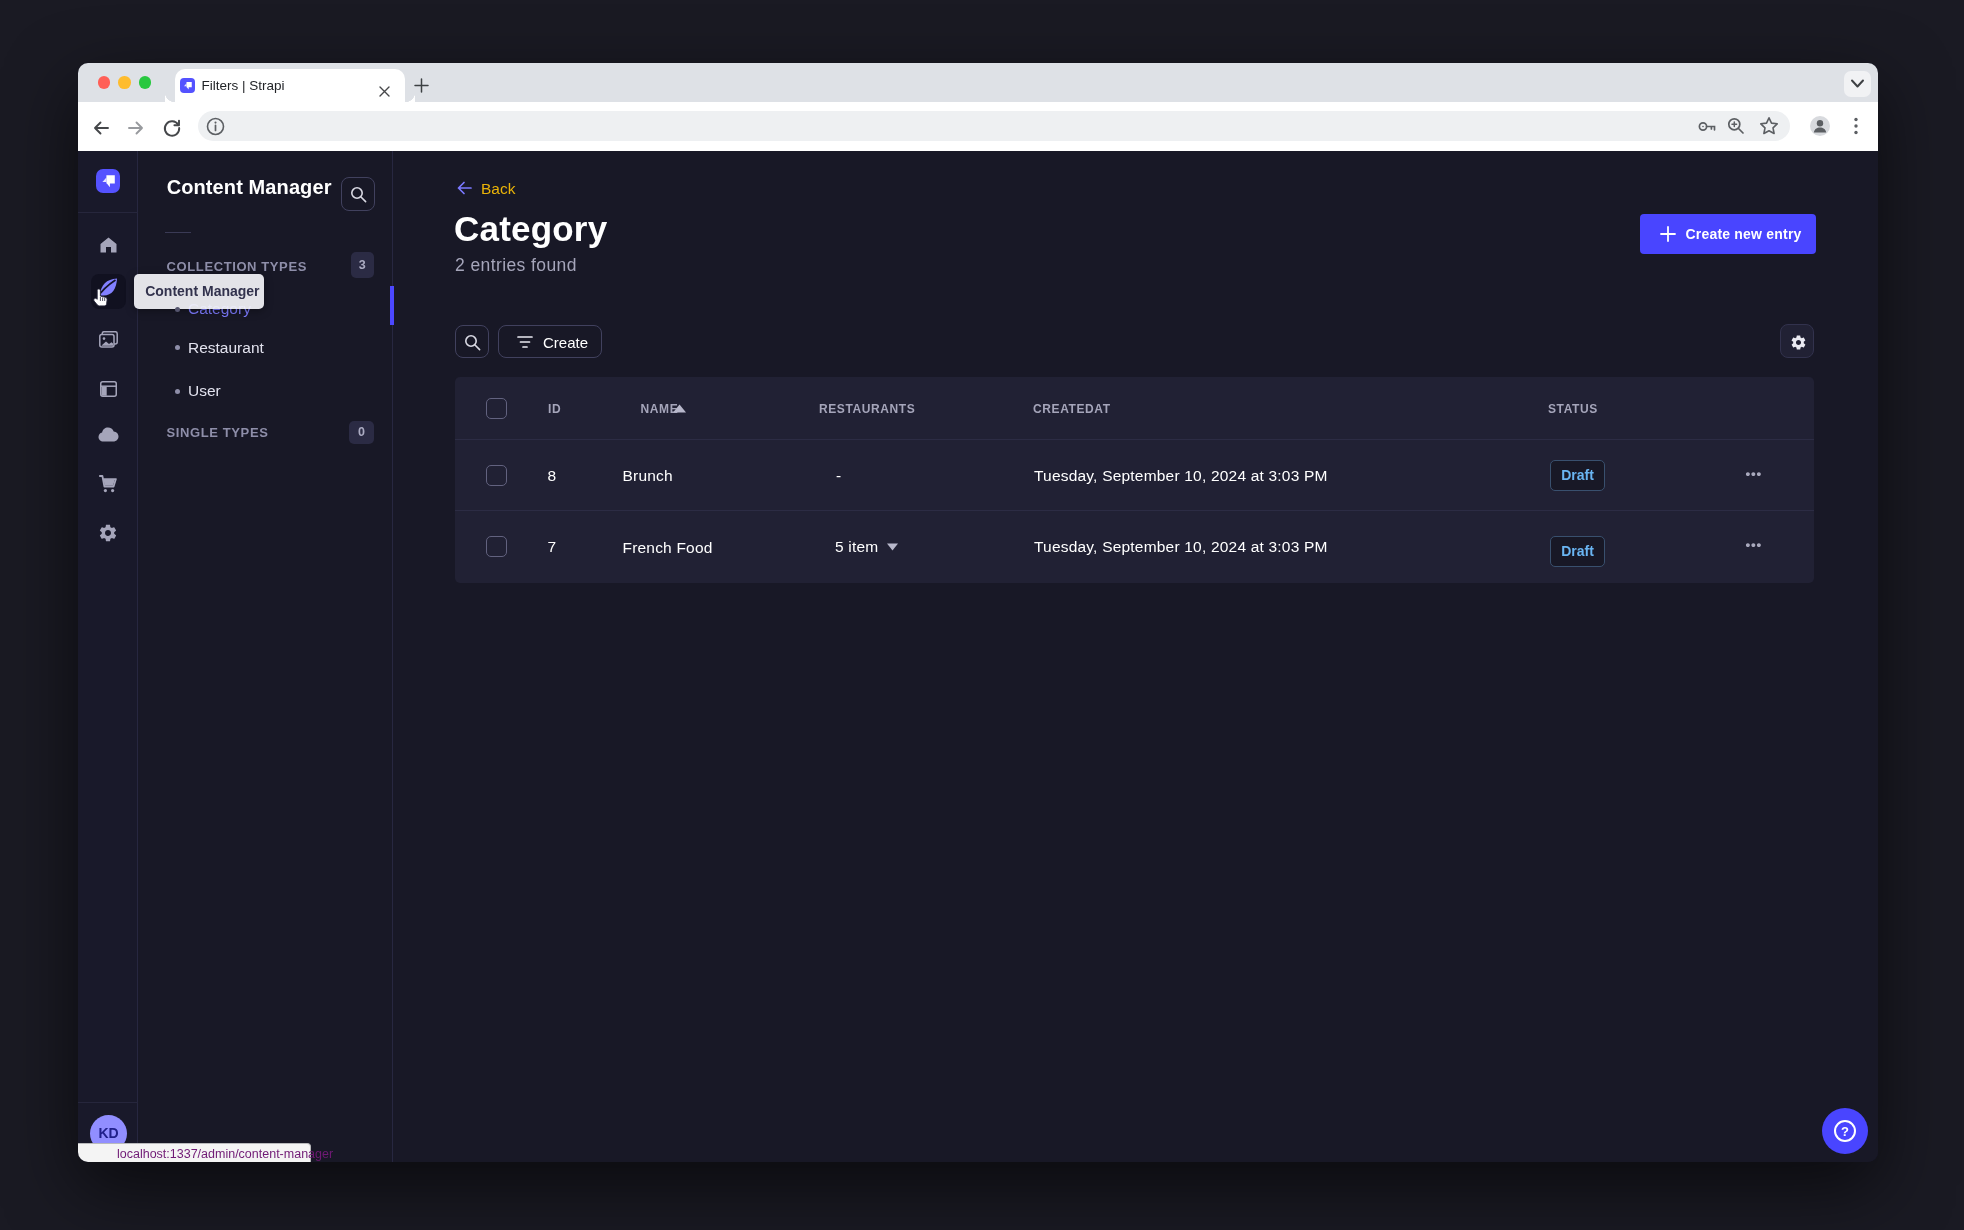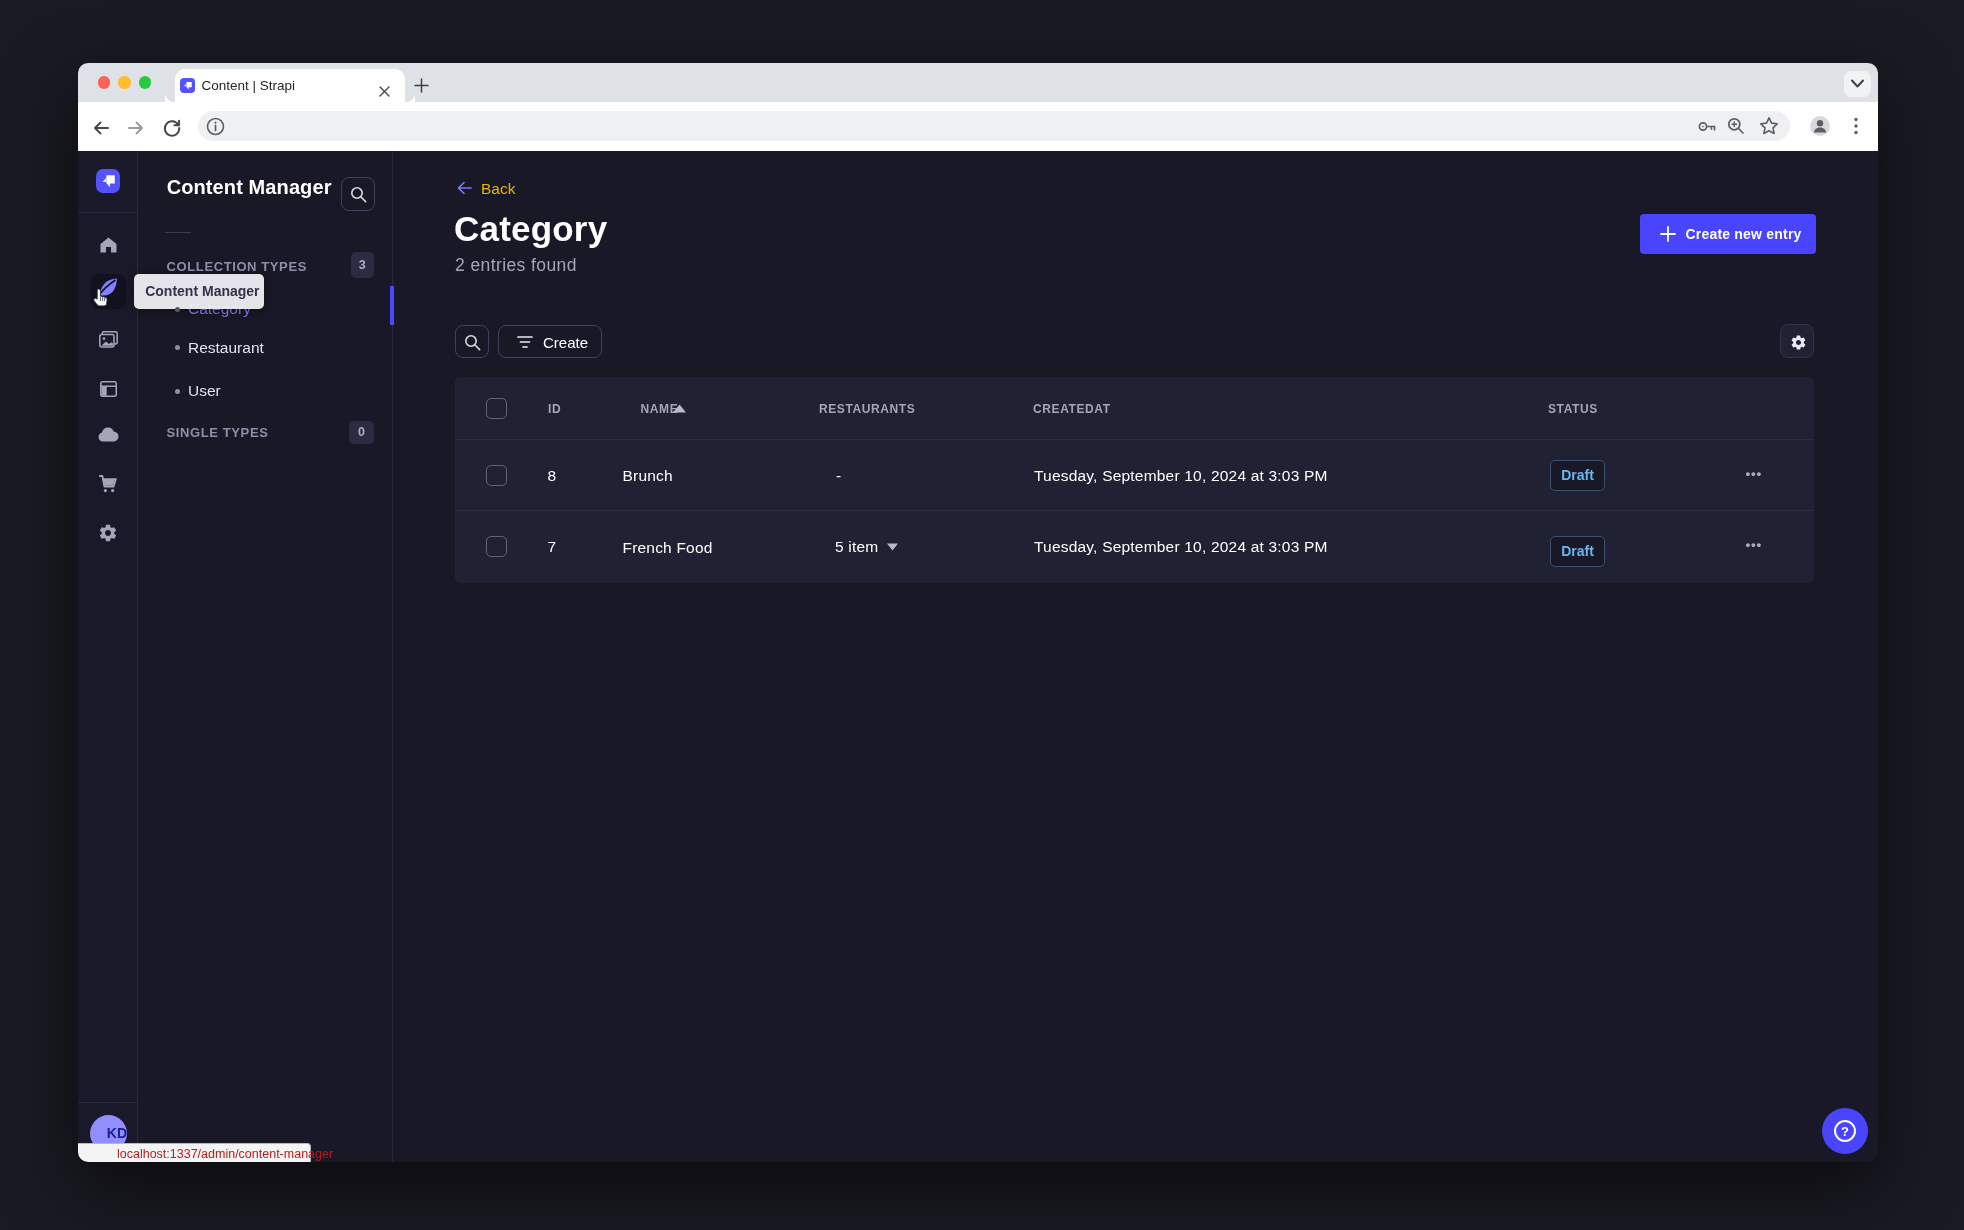--- a/index.html
+++ b/index.html
@@ -54,40 +54,40 @@
 .draft { position:absolute; left:1095.5px; width:55px; height:31px; border:1px solid #39506e; border-radius:5px;
   background:#181826; color:#6ab5f2; font-size:14px; font-weight:700; text-align:center; line-height:29px; }
 .dots { position:absolute; left:1291px; color:#a9a9bd; letter-spacing:0.8px; font-size:13.5px; font-weight:700; }
 
 #cmtooltip { position:absolute; left:-4.3px; top:122.5px; width:130px; height:35px; background:rgba(243,243,247,0.93);
   border-radius:5px; box-shadow:0 2px 8px rgba(0,0,0,.35); z-index:30; }
 #cmtooltip span { position:absolute; left:11.5px; top:9.5px; font-size:14px; font-weight:700; color:#32324d; white-space:nowrap; }
 
 #statusbubble { position:absolute; left:0px; top:1080px; width:233px; height:19px; background:#f4f4f4;
   border-top:1px solid #b9babc; border-right:1px solid #b9babc; border-radius:0 4px 0 0; z-index:40; }
-#statusbubble span { position:absolute; left:11px; top:2.5px; font-size:12.5px; color:#b91c1c; white-space:nowrap;padding-left:28px; }
+#statusbubble span { position:absolute; left:11px; top:2.5px; font-size:12.5px; color:#701a75; white-space:nowrap;padding-left:28px; }
 #helpbtn { position:absolute; left:1744px; top:1044.5px; width:46px; height:46px; border-radius:50%; background:#4945ff; }
 #bluethumb { position:absolute; left:311.5px; top:135px; width:4px; height:39px; background:#4c48ff; z-index:5; }
 </style>
 </head>
 <body>
 <div id="window">
 
   <div id="tabstrip">
     <div class="light" style="left:19.5px; background:#ff5f57;"></div>
     <div class="light" style="left:40px;  background:#febc2e;"></div>
     <div class="light" style="left:60.5px;background:#28c840;"></div>
     <div id="tab">
       <div id="favicon">
           <svg class="abs" style="left:0;top:0" width="15" height="15" viewBox="0 0 24 24">
             <path d="M10.4 6.2 H18.8 V14.6 H13.9 V18.3 L10.9 14.6 H10.4 Z" fill="#fff"></path>
             <path d="M10.4 8.4 V13 H6.4 Z" fill="#ffffff" opacity="0.85"></path>
           </svg>
         </div>
-      <div id="tabtitle">Content | Strapi</div>
+      <div id="tabtitle">Filters | Strapi</div>
       <svg class="abs" style="left:204px;top:17px" width="11" height="11" viewBox="0 0 11 11">
         <path d="M1 1 L10 10 M10 1 L1 10" stroke="#47484a" stroke-width="1.4" stroke-linecap="round"></path>
       </svg>
     </div>
     <svg class="abs" style="left:336px;top:15px" width="15" height="15" viewBox="0 0 15 15">
       <path d="M7.5 1 V14 M1 7.5 H14" stroke="#3c4043" stroke-width="1.5" stroke-linecap="round"></path>
     </svg>
     <div class="abs" style="left:1766px;top:8px;width:27px;height:26px;border-radius:7px;background:#f1f2f4;"></div>
     <svg class="abs" style="left:1772px;top:15px" width="15" height="12" viewBox="0 0 15 12">
       <path d="M2 2.5 L7.5 8.5 L13 2.5" stroke="#3e4144" stroke-width="2" fill="none" stroke-linecap="round" stroke-linejoin="round"></path>
@@ -185,21 +185,21 @@
         <path d="M4.6 5 H15.7 L14 10.8 H5.7 Z" fill="#a5a5ba"></path>
         <circle cx="6.4" cy="15.6" r="1.6" fill="#a5a5ba"></circle>
         <circle cx="13.6" cy="15.6" r="1.6" fill="#a5a5ba"></circle>
       </svg>
 
       <svg class="abs" style="left:20px;top:371.5px" width="20" height="20" viewBox="0 0 24 24">
         <path d="M19.4 13 c0.04-.32.06-.66.06-1s-.02-.68-.07-1l2.1-1.65c.19-.15.24-.42.12-.64l-2-3.46c-.12-.22-.39-.3-.61-.22l-2.49 1c-.52-.4-1.08-.73-1.69-.98l-.38-2.65C14.46 2.18 14.25 2 14 2h-4c-.25 0-.46.18-.49.42l-.38 2.65c-.61.25-1.17.59-1.69.98l-2.49-1c-.23-.09-.49 0-.61.22l-2 3.46c-.13.22-.07.49.12.64L4.57 11c-.05.32-.07.66-.07 1s.02.68.07 1l-2.11 1.65c-.19.15-.24.42-.12.64l2 3.46c.12.22.39.3.61.22l2.49-1c.52.4 1.08.73 1.69.98l.38 2.65c.03.24.24.42.49.42h4c.25 0 .46-.18.49-.42l.38-2.65c.61-.25 1.17-.59 1.69-.98l2.49 1c.23.09.49 0 .61-.22l2-3.46c.12-.22.07-.49-.12-.64L19.4 13zM12 15.6 c-2 0-3.6-1.6-3.6-3.6s1.6-3.6 3.6-3.6 3.6 1.6 3.6 3.6-1.6 3.6-3.6 3.6z" fill="#a5a5ba"></path>
       </svg>
       <div class="abs" style="left:0px;top:951px;width:60px;height:1px;background:#26263c;"></div>
 
-      <div class="abs" style="left:12px;top:964px;width:37px;height:37px;border-radius:50%;background:#918eff;color:#20208a;font-size:14px;font-weight:700;text-align:right;line-height:37px;">KD</div>
+      <div class="abs" style="left:12px;top:964px;width:37px;height:37px;border-radius:50%;background:#918eff;color:#20208a;font-size:14px;font-weight:700;text-align:center;line-height:37px;">KD</div>
     </div>
     <div id="subnav">
       <div class="snheading">Content Manager</div>
       <div class="abs" style="left:203px;top:26px;width:34px;height:34px;border:1px solid #41415e;border-radius:8px;">
         <svg class="abs" style="left:8px;top:8px" width="17" height="17" viewBox="0 0 17 17">
           <circle cx="7" cy="7" r="5.2" fill="none" stroke="#d9d9e3" stroke-width="1.6"></circle>
           <path d="M11 11 L15.6 15.6" stroke="#d9d9e3" stroke-width="1.6" stroke-linecap="round"></path>
         </svg>
       </div>
       <div class="sndivider"></div>

